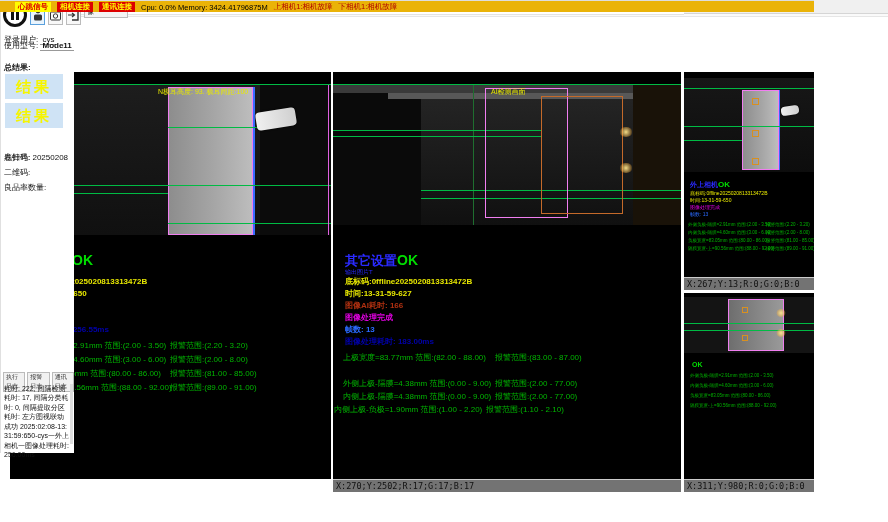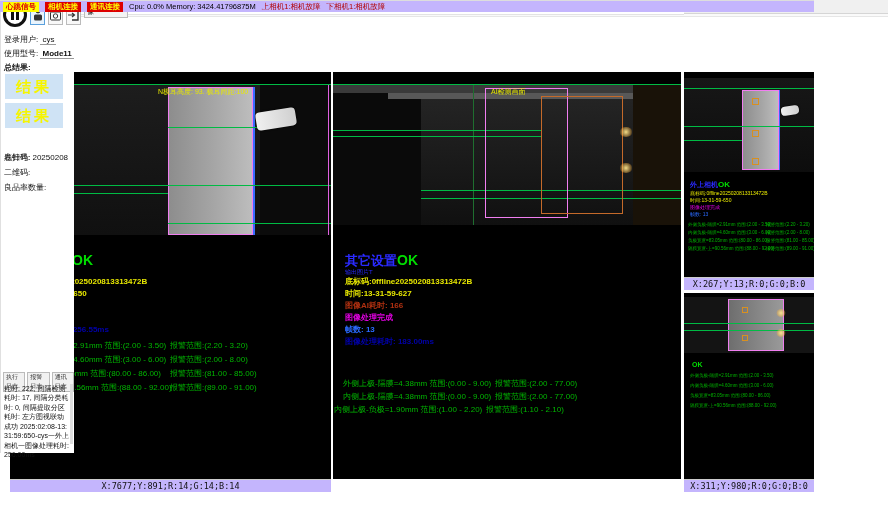--- a/index.html
+++ b/index.html
@@ -13,21 +13,21 @@
   .win-controls span { cursor:default; }
   .menubar { left:0; top:24; width:888px; height:17px; background:#fafafa; border-bottom:1px solid #e6e6e6; display:flex; align-items:center; gap:10px; padding:0 6px; font-size:9px; color:#111; }
   .logo { color:#c40023; font-family:"Liberation Serif","DejaVu Serif",serif; font-style:italic; font-weight:bold; font-size:13px; transform:skewX(-12deg); }
   .menu-item { cursor:default; }
   .tabbar { left:0; top:41; width:888px; height:14px; background:#f0f0f0; border-bottom:1px solid #d5d5d5; display:flex; align-items:flex-end; padding-left:4px; font-size:8.5px; }
   .tab-active { background:#fff; border:1px solid #bbb; border-bottom:none; padding:1px 8px 2px 8px; color:#111; }
   .toolbar { left:0; top:55; width:684px; height:15px; background:#fff; border-bottom:1px solid #e3e3e3; display:flex; align-items:center; gap:8px; padding:0 8px; font-size:8.5px; color:#111; border-left:2px solid #ddd; }
 
   
   .view-panel { background:#000; overflow:hidden; }
-  .coords-bar { background:#c4b5fd; border-top:1px solid #ccc; color:#111; font-size:8.5px; font-family:"DejaVu Sans Mono","Liberation Mono",monospace; padding:1px 3px;text-align:center; }
+  .coords-bar { background:#737373; border-top:1px solid #ccc; color:#111; font-size:8.5px; font-family:"DejaVu Sans Mono","Liberation Mono",monospace; padding:1px 3px; }
   .gline { position:absolute; height:1px; background:#00bb44; }
   .vline { position:absolute; width:1px; }
   .img-area { position:absolute; overflow:hidden; }
   .electrode { position:absolute; background:linear-gradient(to right,#8d8d8d,#a6a6a6 55%,#bdbdbd); border:1px solid #f07ef0; }
   .annot { position:absolute; color:#e8e800; font-size:7px; white-space:nowrap; }
 
   .ov-title { position:absolute; color:#2a2aff; font-weight:bold; font-size:13px; white-space:nowrap; }
   .ov-ok { color:#00dd00; font-size:14px; font-weight:bold; }
   .ov-sub { position:absolute; color:#2a2aff; font-size:6px; }
   .ov-y { position:absolute; color:#e8e800; font-size:8px; font-weight:bold; white-space:nowrap; }
@@ -58,21 +58,21 @@
   .sq-btn.sel { border:1px solid #5aa0dc; background:#e9f4fd; }
   .fld { position:absolute; left:3px; white-space:nowrap; }
   .fld .val { border-bottom:1px solid #999; padding:0 2px;text-align:center; }
   .result-box { position:absolute; left:4px; width:58px; height:25px; background:#cfe3f5; color:#f5f500; font-weight:bold; font-size:15px; text-align:center; line-height:25px; letter-spacing:3px; }
   .log-tabs { position:absolute; left:2px; top:372px; display:flex; gap:2px; font-size:6px; color:#333; }
   .log-tabs span { border:1px solid #bbb; background:#f1f1f1; padding:0 2px; }
   .log-body { position:absolute; left:3px; top:384px; width:66px; font-size:7px; line-height:1.35; color:#111; word-break:break-all; }
   .log-scroll { position:absolute; right:1px; top:384px; width:3px; height:60px; background:#ddd; }
 
   
-  .statusbar { left:0; top:494; width:814px; height:12px; background:#c4b5fd; border-top:1px solid #ddd; display:flex; align-items:center; gap:6px; font-size:7.5px; padding:0 3px; }
+  .statusbar { left:0; top:494; width:814px; height:12px; background:#eab308; border-top:1px solid #ddd; display:flex; align-items:flex-end; gap:6px; font-size:7.5px; padding:0 15px; }
   .badge { padding:0 3px; font-weight:bold; }
   .cam-fault { color:#b00000; }
 
   .connector { position:absolute; background:linear-gradient(to right,#f0f0f0,#cfcfcf); border-radius:4px; transform:rotate(-9deg); box-shadow:0 0 2px #000; }
   .glow { position:absolute; border-radius:50%; background:radial-gradient(circle,rgba(255,230,140,.95),rgba(255,180,60,.35) 60%,transparent 75%); }
 </style>
 </head>
 <body>
 
 <div class="app">
@@ -159,21 +159,20 @@
     </div>
     <div class="meas-row" style="left:8px; top:296px;">
       <span>负极宽度=83.05mm 范围:(80.00 - 86.00)</span>
       <span class="alarm" style="left:152px;">报警范围:(81.00 - 85.00)</span>
     </div>
     <div class="meas-row" style="left:8px; top:310px;">
       <span>隔膜宽度-上=90.56mm 范围:(88.00 - 92.00)</span>
       <span class="alarm" style="left:152px;">报警范围:(89.00 - 91.00)</span>
     </div>
   </div>
-  <div class="abs coords-bar" style="left:10px; top:479px; width:321px; height:13px;">X:7677;Y:891;R:14;G:14;B:14</div>
 
   <div class="abs view-panel" style="left:333px; top:72px; width:348px; height:407px;">
     <div class="gline" style="left:0; top:12px; width:348px;"></div>
 
     <div class="img-area" style="left:0; top:13px; width:348px; height:140px; background:#0a0a0a;">
       <div class="abs" style="left:0; top:0; width:348px; height:8px; background:#3a3a3a;"></div>
       <div class="abs" style="left:55px; top:8px; width:245px; height:6px; background:#585858;"></div>
       <div class="abs" style="left:88px; top:14px; width:215px; height:126px; background:linear-gradient(#242424,#101010);"></div>
       <div class="abs" style="left:300px; top:0; width:48px; height:140px; background:#191208;"></div>
       <div class="vline" style="left:140px; top:0; height:140px; background:#1f6e2f;"></div>
@@ -192,33 +191,38 @@
       <span>其它设置</span><span class="ov-ok">OK</span>
     </div>
     <div class="ov-sub" style="left:12px; top:196px;">输出图片T</div>
     <div class="ov-y" style="left:12px; top:204px;">底标码:0ffline2025020813313472B</div>
     <div class="ov-y" style="left:12px; top:216px;">时间:13-31-59-627</div>
     <div class="ov-r" style="left:12px; top:228px;">图像AI耗时: 166</div>
     <div class="ov-m" style="left:12px; top:240px;">图像处理完成</div>
     <div class="ov-b" style="left:12px; top:252px;">帧数: 13</div>
     <div class="ov-db" style="left:12px; top:264px;">图像处理耗时: 183.00ms</div>
 
+    <div class="meas-row" style="left:10px; top:280px;">
+      <span>上极宽度=83.77mm 范围:(82.00 - 88.00)</span>
+      <span class="alarm" style="left:152px;">报警范围:(83.00 - 87.00)</span>
+    </div>
     <div class="meas-row" style="left:10px; top:306px;">
       <span>外侧上极-隔膜=4.38mm 范围:(0.00 - 9.00)</span>
       <span class="alarm" style="left:152px;">报警范围:(2.00 - 77.00)</span>
     </div>
     <div class="meas-row" style="left:10px; top:319px;">
       <span>内侧上极-隔膜=4.38mm 范围:(0.00 - 9.00)</span>
       <span class="alarm" style="left:152px;">报警范围:(2.00 - 77.00)</span>
     </div>
     <div class="meas-row" style="left:1px; top:332px;">
       <span>内侧上极-负极=1.90mm 范围:(1.00 - 2.20)</span>
       <span class="alarm" style="left:152px;">报警范围:(1.10 - 2.10)</span>
     </div>
   </div>
+  <div class="abs coords-bar" style="left:333px; top:479px; width:348px; height:13px;">X:270;Y:2502;R:17;G:17;B:17</div>
 
   <div class="abs view-panel" style="left:684px; top:72px; width:130px; height:205px;">
     <div class="img-area" style="left:0; top:6px; width:130px; height:94px; background:linear-gradient(#171717,#0d0d0d);">
       <div class="gline" style="left:0; top:10px; width:130px;"></div>
       <div class="electrode" style="left:58px; top:12px; width:37px; height:80px;"></div>
       <div class="vline" style="left:95px; top:12px; height:80px; background:#3a6cff;"></div>
       <div class="gline" style="left:0; top:48px; width:130px;"></div>
       <div class="gline" style="left:0; top:62px; width:58px;"></div>
       <div class="marker" style="left:68px; top:20px; width:7px; height:7px;"></div>
       <div class="marker" style="left:68px; top:52px; width:7px; height:7px;"></div>
@@ -285,21 +289,21 @@
             <path d="M4 1 H10 V11 H4" fill="none" stroke="#333" stroke-width="1.4"></path>
             <path d="M0 6 H6 M4 4 L6.5 6 L4 8" fill="none" stroke="#333" stroke-width="1.2"></path>
           </svg>
       </div>
     </div>
 
     <div class="fld" style="top:34px;">
       <span>登录用户:</span>
       <span class="val">cys</span>
     </div>
-    <div class="fld" style="top:48px;">
+    <div class="fld" style="top:40px;">
       <span>使用型号:</span>
       <span class="val" style="font-weight:bold;">Mode11</span>
     </div>
     <div class="fld" style="top:62px; font-weight:bold;">总结果:</div>
 
     <div class="result-box" style="top:74px;">结果</div>
     <div class="result-box" style="top:103px;">结果</div>
 
     <div class="fld" style="top:136px;margin-top:16px;">
       <span>底扫码:</span>

